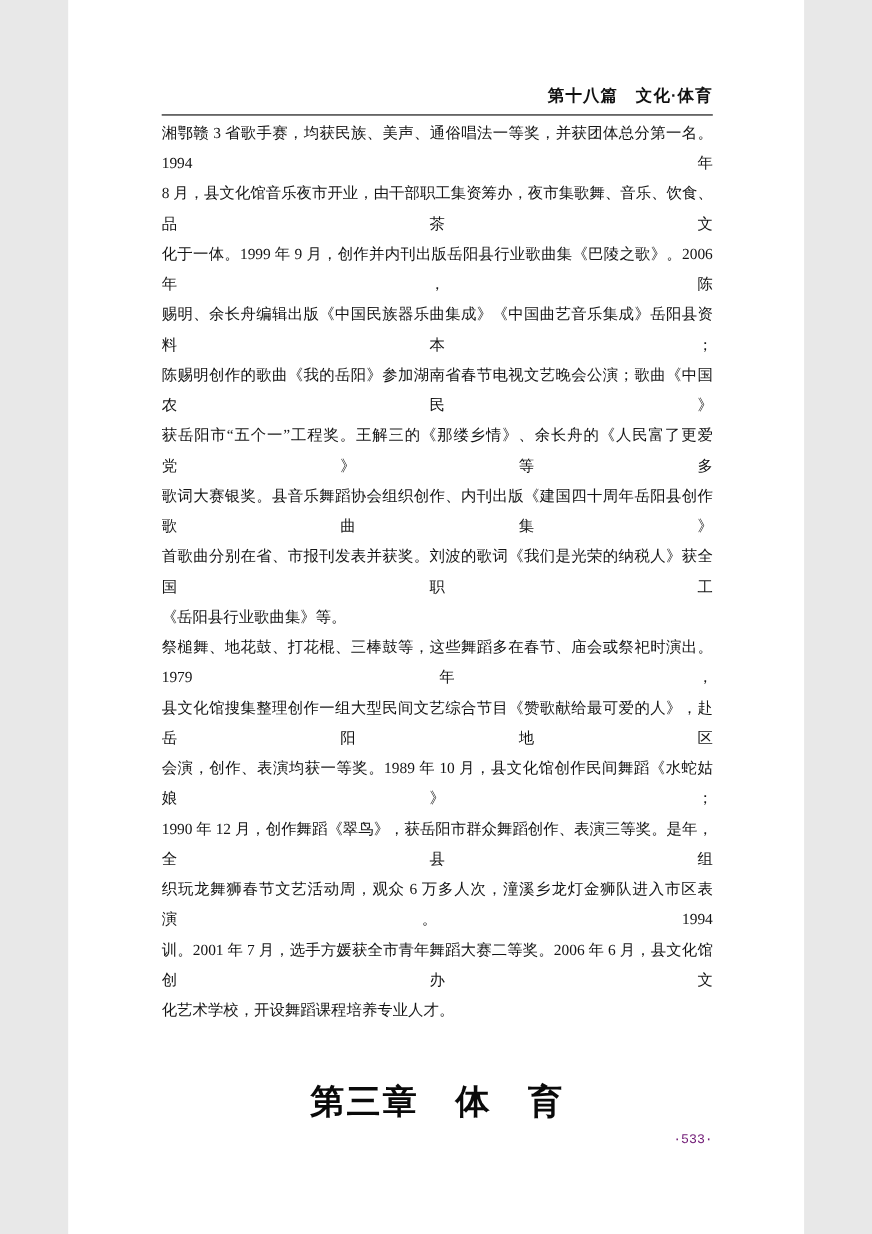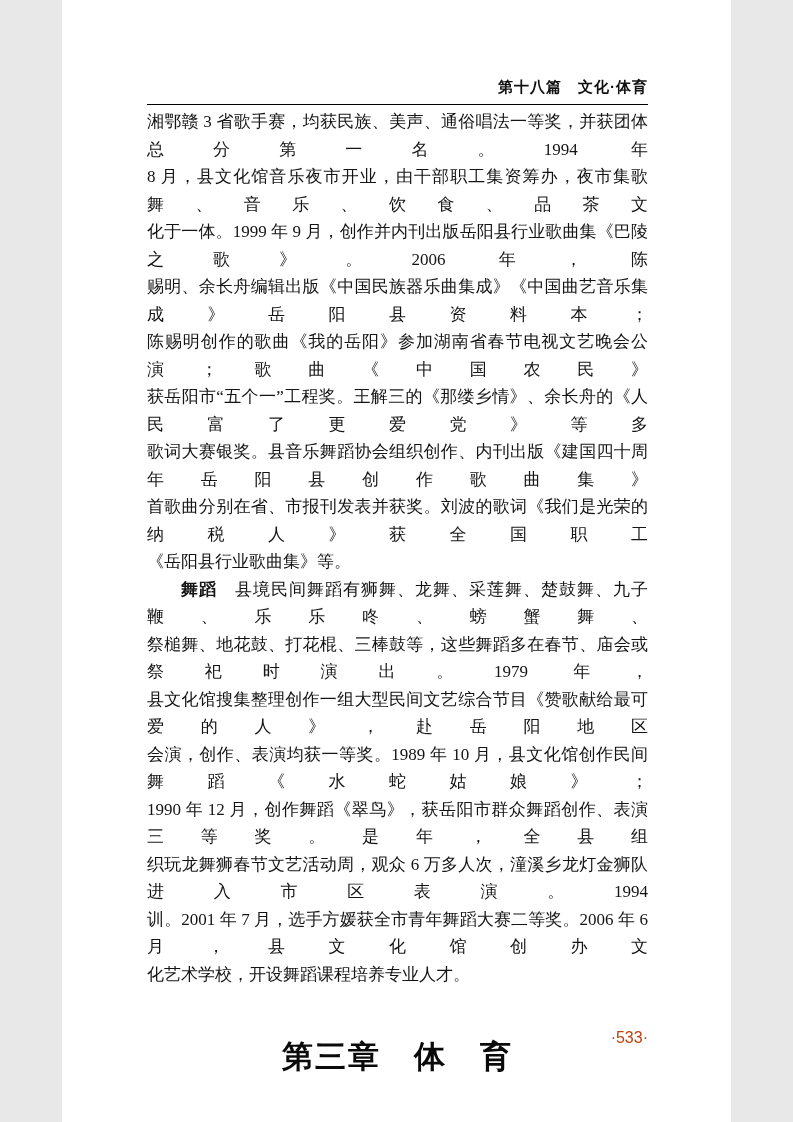--- a/index.html
+++ b/index.html
@@ -35,21 +35,21 @@
     border-top: 1.6px solid #000;
   }
   .doc-body {
     position: absolute;
     top: 108px;
     left: 85px;
     right: 83px;
   }
   .para { width: 100%; }
   .line {
-    font-size: 17px;
+    font-size: 14px;
     line-height: 27.5px;
     text-align: justify;
     white-space: normal;
   }
   .line.fill { text-align-last: justify; }
   .line.indent { text-indent: 2em; }
   .para-label { font-weight: bold; }
   .chapter-title {
     margin-top: 48px;
     font-size: 31px;
@@ -57,23 +57,23 @@
     font-weight: bold;
     text-align: center;
     font-family: "Liberation Serif", "DejaVu Serif", serif;
     letter-spacing: 2px;
     color: #0a0a0a;
   }
   .page-number {
     position: absolute;
     top: 1029px;
     right: 83px;
-    font-size: 16px;
-    font-family: Liberation Sans, sans-serif;
-    color: #c2410c;
+    font-size: 12px;
+    font-family: Liberation Mono, monospace;
+    color: #701a75;
   }
 </style>
 </head>
 <body>
 
 <div class="page">
   <div class="running-header">
     <span>第十八篇　文化·体育</span>
   </div>
   <div class="header-rule"></div>
@@ -83,21 +83,20 @@
         <div class="line fill">8 月，县文化馆音乐夜市开业，由干部职工集资筹办，夜市集歌舞、音乐、饮食、品茶文</div>
         <div class="line fill">化于一体。1999 年 9 月，创作并内刊出版岳阳县行业歌曲集《巴陵之歌》。2006 年，陈</div>
         <div class="line fill">赐明、余长舟编辑出版《中国民族器乐曲集成》《中国曲艺音乐集成》岳阳县资料本；</div>
         <div class="line fill">陈赐明创作的歌曲《我的岳阳》参加湖南省春节电视文艺晚会公演；歌曲《中国农民》</div>
         <div class="line fill">获岳阳市“五个一”工程奖。王解三的《那缕乡情》、余长舟的《人民富了更爱党》等多</div>
         <div class="line fill">歌词大赛银奖。县音乐舞蹈协会组织创作、内刊出版《建国四十周年岳阳县创作歌曲集》</div>
         <div class="line fill">首歌曲分别在省、市报刊发表并获奖。刘波的歌词《我们是光荣的纳税人》获全国职工</div>
         <div class="line">《岳阳县行业歌曲集》等。</div>
       </div>
       <div class="para">
-        <div class="line fill indent"><span class="para-label">舞蹈</span>　县境民间舞蹈有狮舞、龙舞、采莲舞、楚鼓舞、九子鞭、乐乐咚、螃蟹舞、</div>
         <div class="line fill">祭槌舞、地花鼓、打花棍、三棒鼓等，这些舞蹈多在春节、庙会或祭祀时演出。1979 年，</div>
         <div class="line fill">县文化馆搜集整理创作一组大型民间文艺综合节目《赞歌献给最可爱的人》，赴岳阳地区</div>
         <div class="line fill">会演，创作、表演均获一等奖。1989 年 10 月，县文化馆创作民间舞蹈《水蛇姑娘》；</div>
         <div class="line fill">1990 年 12 月，创作舞蹈《翠鸟》，获岳阳市群众舞蹈创作、表演三等奖。是年，全县组</div>
         <div class="line fill">织玩龙舞狮春节文艺活动周，观众 6 万多人次，潼溪乡龙灯金狮队进入市区表演。1994</div>
         <div class="line fill">训。2001 年 7 月，选手方媛获全市青年舞蹈大赛二等奖。2006 年 6 月，县文化馆创办文</div>
         <div class="line">化艺术学校，开设舞蹈课程培养专业人才。</div>
       </div>
       <div class="chapter-title">第三章　体　育</div>
     </div>

